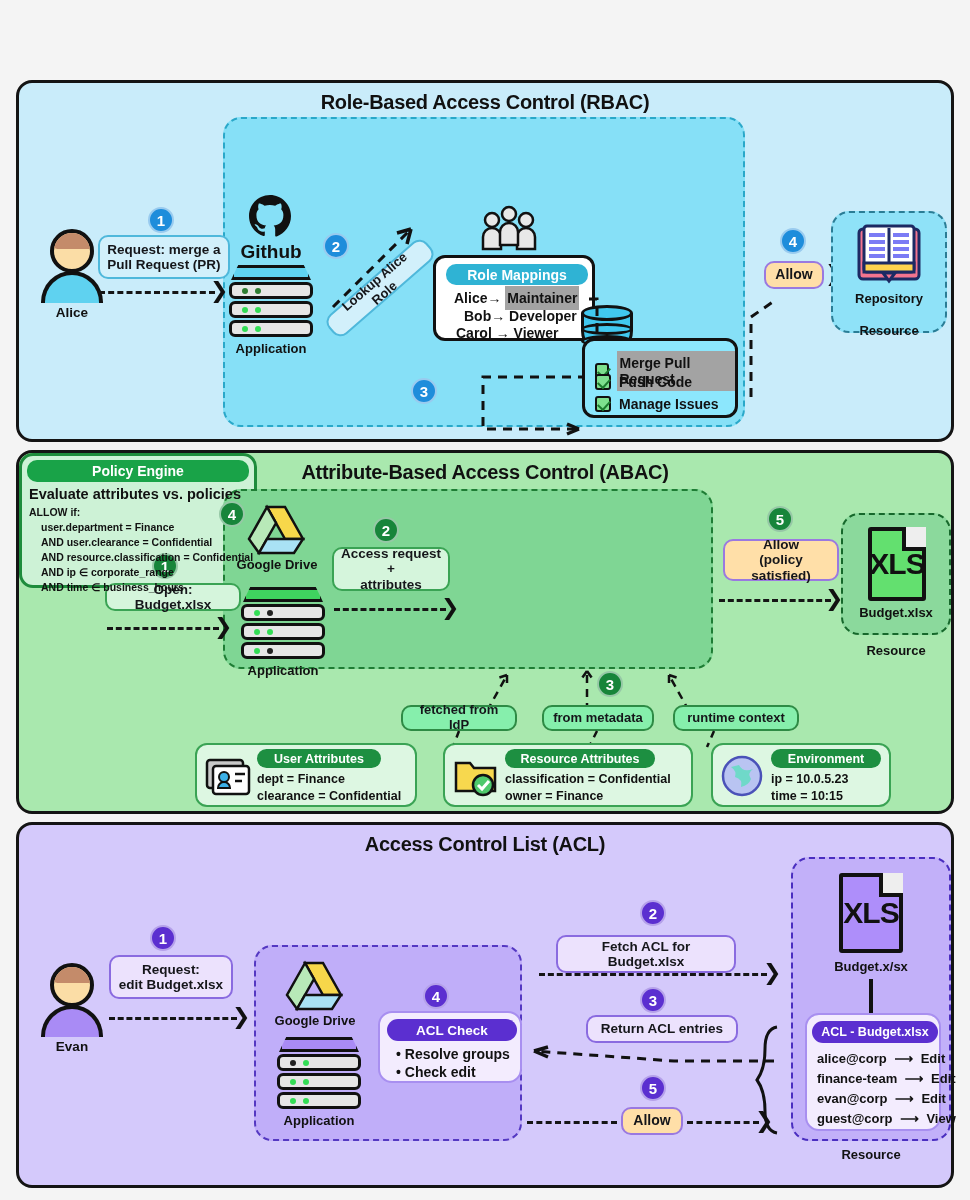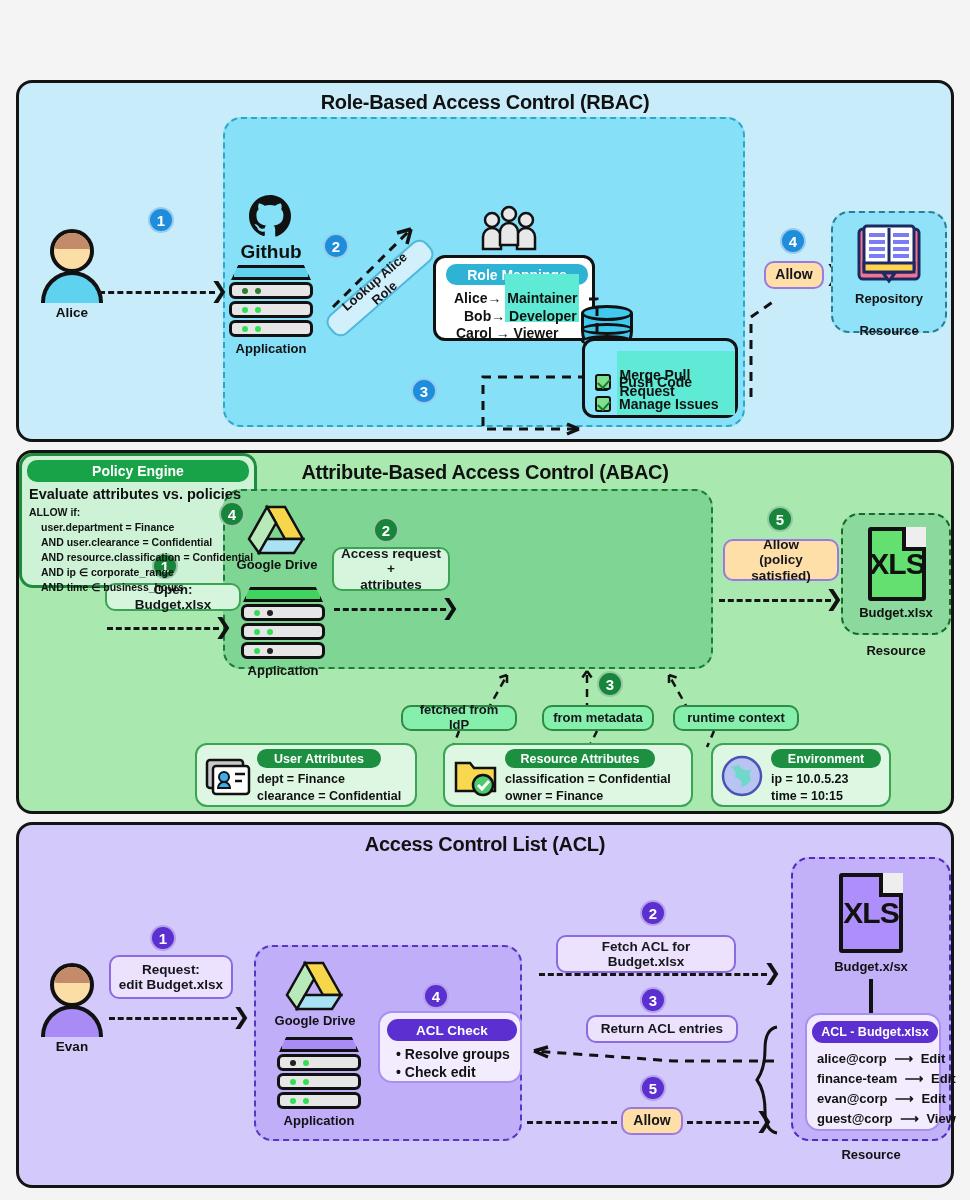--- a/index.html
+++ b/index.html
@@ -136,21 +136,21 @@
   .db .ring { position:absolute; left:0; width:52px; height:12px; border:3px solid #111; border-radius:50%; background:#41c8ef; }
 
   
   .card { position:absolute; background:#fff; border:3px solid #111; border-radius:12px; }
   .card-hdr {
     position:absolute; border-radius:10px; color:#fff;
     font-size:14px; font-weight:bold; text-align:center;
     display:flex; align-items:center; justify-content:center;
   }
   .rowtext { position:absolute; font-size:14px; font-weight:bold; color:#111; line-height:1.35; white-space:nowrap; }
-  .hl { background:#5eead4; padding:16px 2px; }
+  .hl { background:#a3a3a3; padding:4px 2px; }
 
   
   .chk { position:absolute; display:flex; align-items:center; gap:8px; }
   .chkbox {
     width:16px; height:16px; border:2.5px solid #111; border-radius:3px;
     background:#7ee08e; position:relative;
   }
   .chkbox::after {
     content:""; position:absolute; left:3px; top:0px; width:6px; height:10px;
     border:solid #1c7a2e; border-width:0 2.5px 2.5px 0; transform:rotate(42deg);
@@ -213,20 +213,24 @@
 
     <div class="person" style="left:22px; top:146px;">
       <div class="head">
           <div class="hair"></div>
         </div>
       <div class="body" style="background:#5fd2f0;"></div>
       <div class="pname">Alice</div>
     </div>
 
     <div class="badge b" style="left:129px; top:124px;">1</div>
+    <div class="lbl blue" style="left:79px; top:152px; width:132px; height:44px; flex-direction:column;">
+      <div>Request: merge a</div>
+      <div>Pull Request (PR)</div>
+    </div>
     <div class="arrow-h" style="left:80px; top:208px; width:116px;"></div>
     <div class="arrow-head" style="left:191px; top:197px;">❯</div>
 
     <svg style="position:absolute; left:228px; top:110px;" width="46" height="46" viewBox="0 0 46 46">
       <path fill="#111" d="M23 2C11.4 2 2 11.4 2 23c0 9.3 6 17.2 14.4 20 1 .2 1.4-.5 1.4-1v-3.6c-5.9 1.3-7.1-2.8-7.1-2.8-1-2.4-2.4-3.1-2.4-3.1-1.9-1.3.2-1.3.2-1.3 2.1.2 3.2 2.2 3.2 2.2 1.9 3.2 4.9 2.3 6.1 1.8.2-1.4.7-2.3 1.3-2.8-4.7-.5-9.7-2.4-9.7-10.5 0-2.3.8-4.2 2.2-5.7-.2-.5-1-2.7.2-5.6 0 0 1.8-.6 5.8 2.2 1.7-.5 3.5-.7 5.3-.7s3.6.2 5.3.7c4-2.8 5.8-2.2 5.8-2.2 1.2 2.9.4 5.1.2 5.6 1.4 1.5 2.2 3.4 2.2 5.7 0 8.1-5 9.9-9.7 10.5.8.7 1.5 2 1.5 4v6c0 .6.4 1.3 1.5 1C38 40.2 44 32.3 44 23 44 11.4 34.6 2 23 2z"></path>
     </svg>
     <div style="position:absolute; left:212px; top:158px; width:80px; text-align:center; font-size:19px; font-weight:bold; color:#111;">Github</div>
 
     <div class="server" style="left:210px; top:182px;">
       <div class="top" style="background:#5fd2f0;"></div>

